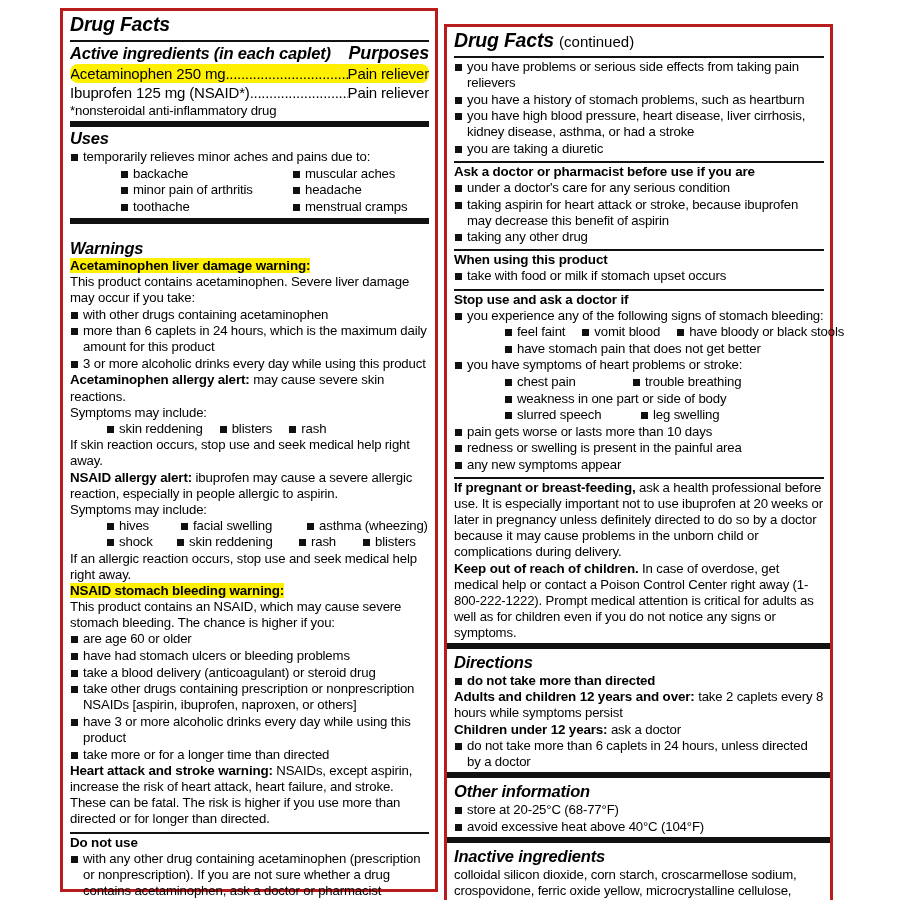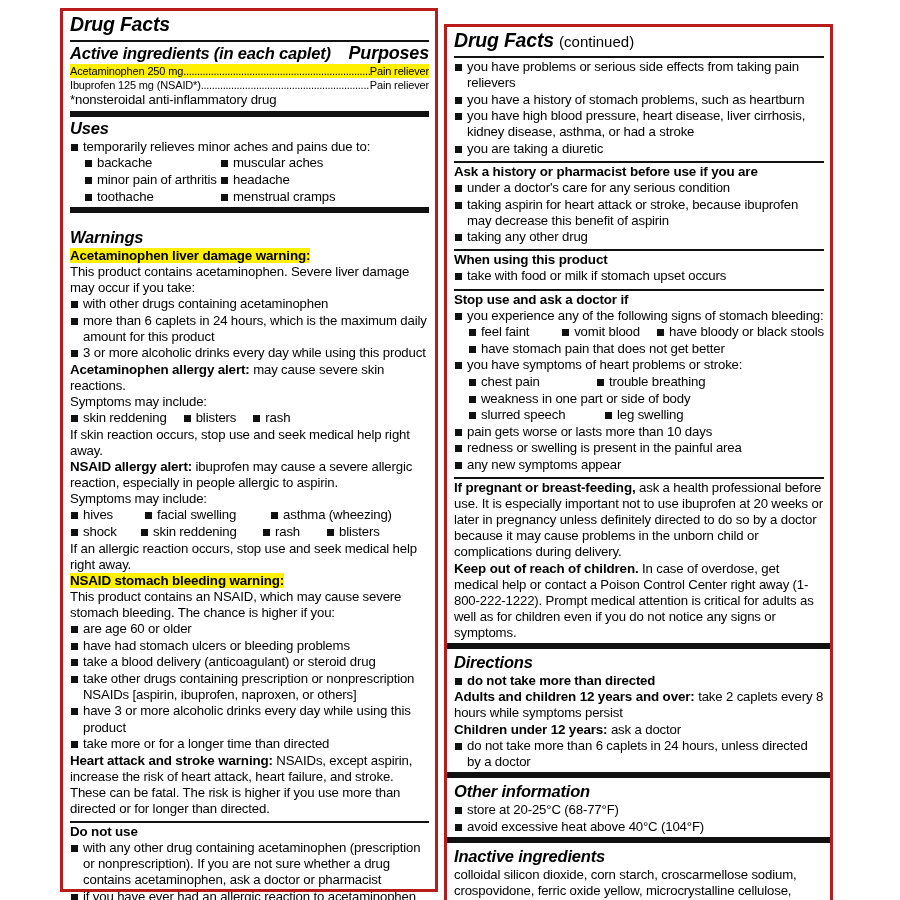--- a/index.html
+++ b/index.html
@@ -74,27 +74,28 @@
     line-height: 1.2;
     letter-spacing: -0.15px;
   }
   .body {
     font-size: 13.2px;
     line-height: 1.22;
     letter-spacing: -0.15px;
   }
   .hl { background: #fff000; }
   .ingr-line {
-    font-size: 11px;
+    font-size: 15px;
     line-height: 1.3;
     letter-spacing: -0.15px;
     display: flex;
     align-items: flex-end;
     white-space: nowrap;
     overflow: hidden;
+    border-radius: 8px;
   }
   .ingr-name { flex: 0 0 auto; }
   .ingr-dots {
     flex: 1 1 auto;
     overflow: hidden;
     white-space: nowrap;
     letter-spacing: -0.3px;
   }
   .ingr-purp { flex: 0 0 auto; }
   .note { font-size: 13.2px; line-height: 1.25; letter-spacing: -0.15px; }
@@ -126,20 +127,21 @@
     line-height: 1.22;
     letter-spacing: -0.15px;
     display: flex;
     margin-bottom: 0.5px;
   }
   .brow.ind1 { margin-left: 14px; }
   .bitem {
     position: relative;
     padding-left: 13px;
     white-space: nowrap;
+    margin-left: 36px;
   }
   .bitem::before {
     content: "";
     position: absolute;
     left: 1px; top: 5px;
     width: 7px; height: 7px;
     background: #111;
   }
   .bcols2 > .bitem:first-child { width: 136px; }
   .g12 > .bitem + .bitem { margin-left: 12px; }
@@ -281,21 +283,21 @@
       <ul class="bl">
         <li>you have problems or serious side effects from taking pain relievers</li>
         <li>you have a history of stomach problems, such as heartburn</li>
         <li>you have high blood pressure, heart disease, liver cirrhosis, kidney disease, asthma, or had a stroke</li>
         <li class="pad-b2">you are taking a diuretic</li>
       </ul>
 
       <div class="rule-thick"></div>
 
       <div>
-        <div class="subhead">Ask a history or pharmacist before use if you are</div>
+        <div class="subhead">Ask a doctor or pharmacist before use if you are</div>
         <ul class="bl">
           <li>under a doctor's care for any serious condition</li>
           <li>taking aspirin for heart attack or stroke, because ibuprofen may decrease this benefit of aspirin</li>
           <li class="pad-b2">taking any other drug</li>
         </ul>
       </div>
 
       <div class="rule-thick"></div>
 
       <div>

